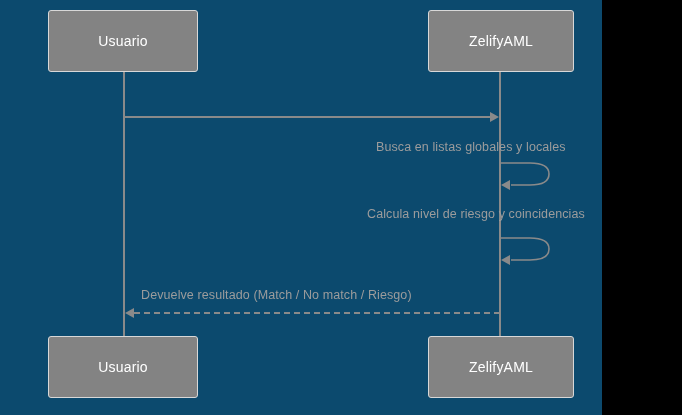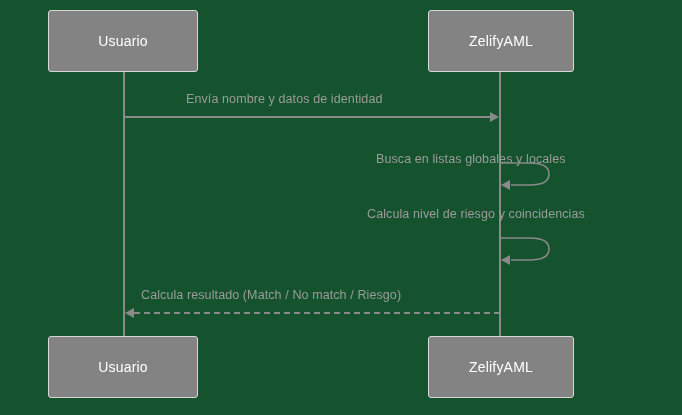--- a/index.html
+++ b/index.html
@@ -6,23 +6,23 @@
   html, body {
     margin: 0;
     padding: 0;
     background: #000000;
   }
   body {
     font-family: "Liberation Sans", sans-serif;
   }
   #diagram-canvas {
     position: relative;
-    width: 682px;
+    width: 602px;
     height: 415px;
-    background: #14532d;
+    background: #0c4a6e;
     overflow: hidden;
   }
   .participant-box {
     position: absolute;
     background: #838383;
     border: 1px solid #d8d8d8;
     border-radius: 3px;
     box-sizing: border-box;
     display: flex;
     align-items: center;
@@ -89,41 +89,40 @@
   <div class="lifeline" style="left:123px; top:72px; height:264px;"></div>
   <div class="lifeline" style="left:499px; top:72px; height:264px;"></div>
 
   <div class="participant-box" style="left:48px; top:10px; width:150px; height:62px;">
     <span class="participant-label">Usuario</span>
   </div>
   <div class="participant-box" style="left:428px; top:10px; width:146px; height:62px;">
     <span class="participant-label">ZelifyAML</span>
   </div>
 
-  <div class="msg-label" style="left:186px; top:92px;">Envía nombre y datos de identidad</div>
   <div class="msg-line-solid" style="left:124px; top:116px; width:367px;"></div>
   <div class="arrowhead right" style="left:490px; top:112px;"></div>
 
-  <div class="msg-label" style="left:376px; top:152px;">Busca en listas globales y locales</div>
+  <div class="msg-label" style="left:376px; top:140px;">Busca en listas globales y locales</div>
   <div class="self-loop" style="left:500px; top:161px;">
     <svg width="56" height="28" viewBox="0 0 56 28">
       <path d="M 1 2 L 30 2 Q 49 2 49 13 Q 49 24 30 24 L 11 24" fill="none" stroke="#8a8a8a" stroke-width="1.6"></path>
     </svg>
   </div>
   <div class="arrowhead left" style="left:501px; top:180px;"></div>
 
   <div class="msg-label" style="left:367px; top:207px;">Calcula nivel de riesgo y coincidencias</div>
   <div class="self-loop" style="left:500px; top:236px;">
     <svg width="56" height="28" viewBox="0 0 56 28">
       <path d="M 1 2 L 30 2 Q 49 2 49 13 Q 49 24 30 24 L 11 24" fill="none" stroke="#8a8a8a" stroke-width="1.6"></path>
     </svg>
   </div>
   <div class="arrowhead left" style="left:501px; top:255px;"></div>
 
-  <div class="msg-label" style="left:141px; top:288px;">Calcula resultado (Match / No match / Riesgo)</div>
+  <div class="msg-label" style="left:141px; top:288px;">Devuelve resultado (Match / No match / Riesgo)</div>
   <div class="msg-line-dashed" style="left:134px; top:312px; width:366px;"></div>
   <div class="arrowhead left" style="left:125px; top:308px;"></div>
 
   <div class="participant-box" style="left:48px; top:336px; width:150px; height:62px;">
     <span class="participant-label">Usuario</span>
   </div>
   <div class="participant-box" style="left:428px; top:336px; width:146px; height:62px;">
     <span class="participant-label">ZelifyAML</span>
   </div>
 

